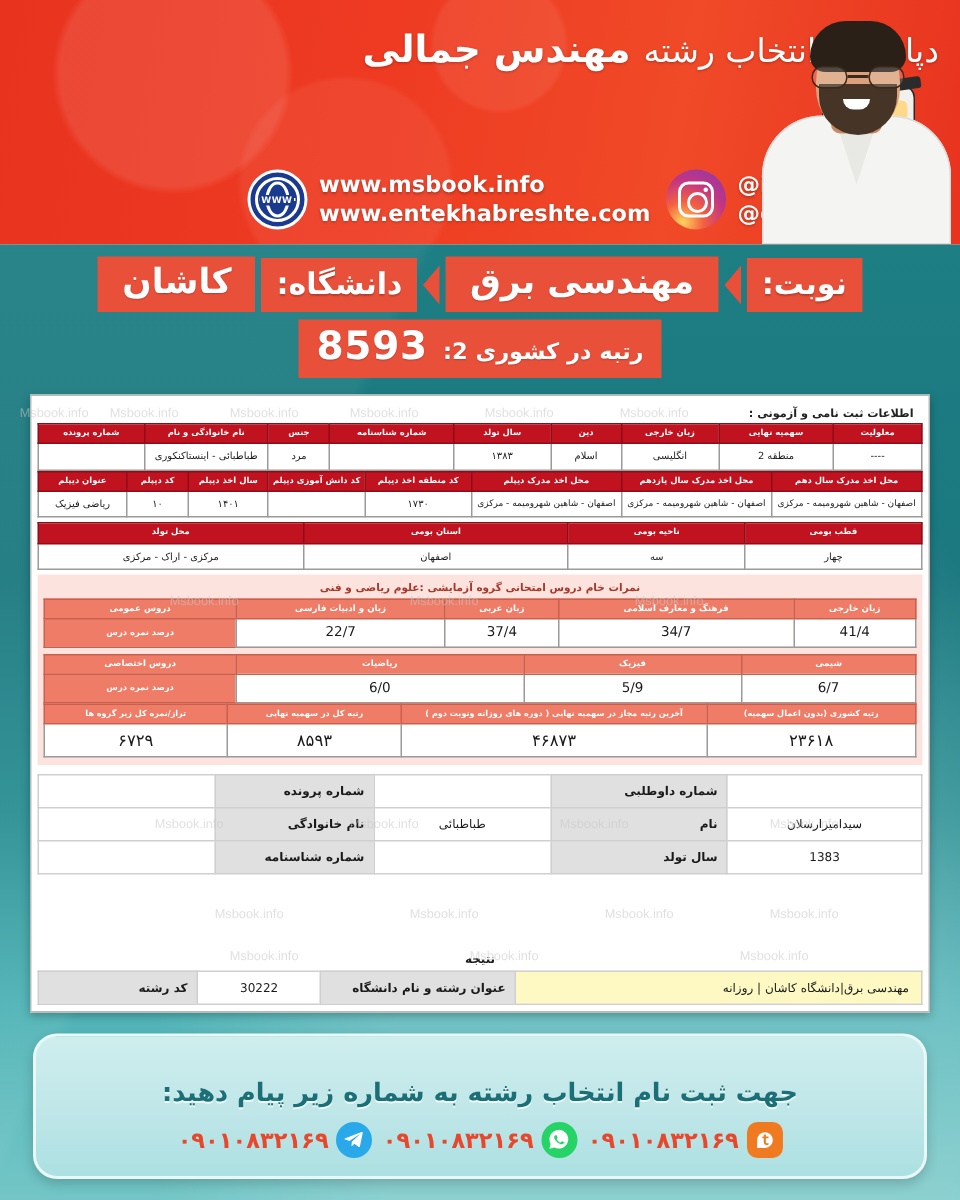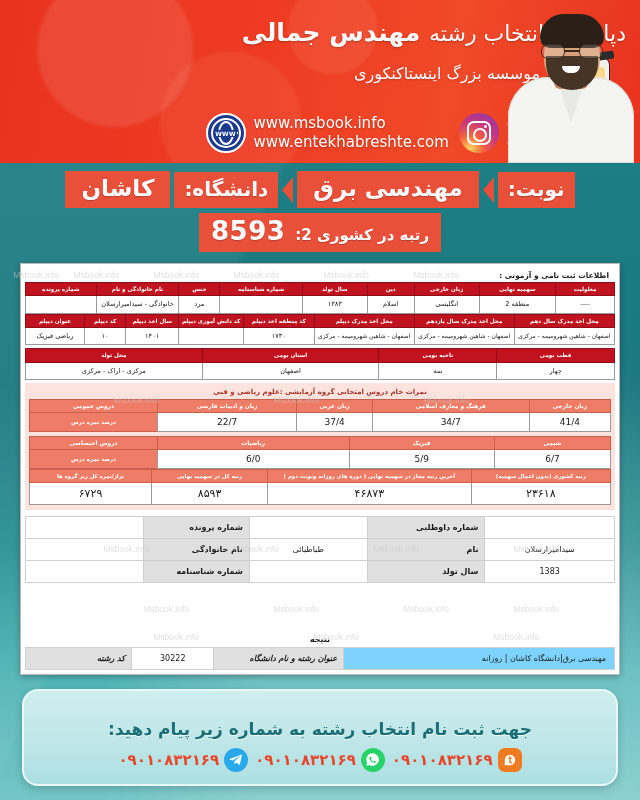--- a/index.html
+++ b/index.html
@@ -105,21 +105,21 @@
   }
   .icon-ig .ig-sq::before {
     content:""; position:absolute; top:4.5px; left:4.5px;
     width:10px; height:10px; border:2.5px solid #fff; border-radius:50%;
   }
   .icon-ig .ig-sq::after {
     content:""; position:absolute; top:2px; right:2px;
     width:3px; height:3px; background:#fff; border-radius:50%;
   }
   .contact-lines { color:#fff; direction:ltr; text-align:left; line-height:1.25; }
-  .contact-lines div { font-size:15px; font-weight:normal; text-shadow:0 1px 2px rgba(0,0,0,.25); white-space:nowrap; }
+  .contact-lines div { font-size:15px; font-weight:bold; text-shadow:0 1px 2px rgba(0,0,0,.25); white-space:nowrap; }
 
   .portrait {
     position:absolute; top:0; right:0; width:140px; height:163px;
     overflow:hidden;
   }
   .p-shirt {
     position:absolute; bottom:0; left:8px; width:126px; height:86px;
     background:#f4f4f2; border-radius:40px 40px 0 0;
     box-shadow:inset 0 0 0 1px #dcdcd8;
   }
@@ -262,23 +262,23 @@
 
   
   .pers { margin-top:6px; }
   .pers td { border:1px solid #cfcfcf; font-size:8px; padding:5px 6px; height:22px; }
   .pers td.lbl { background:#e0e0e0; color:#1a1a1a; font-weight:bold; text-align:right; }
   .pers td.val { background:#fff; color:#1a1a1a; text-align:center; }
   .pers td.blank { background:#fff; }
 
   .result-title { font-size:8px; font-weight:bold; color:#1a1a1a; text-align:center; padding:5px 0 3px;margin-top:47px; }
   .res td { border:1px solid #cfcfcf; font-size:8px; padding:5px 6px; height:22px; }
-  .res td.lbl { background:#e0e0e0; color:#1a1a1a; font-weight:bold; text-align:right;font-style:italic; }
+  .res td.lbl { background:#e0e0e0; color:#1a1a1a; font-weight:bold; text-align:right; }
   .res td.code { background:#fff; color:#1a1a1a; text-align:center; direction:ltr; }
-  .res td.name { background:#7dd3fc; color:#1a1a1a; text-align:right; padding-right:8px; }
+  .res td.name { background:#fef9c3; color:#1a1a1a; text-align:right; padding-right:8px; }
 
   
   .footer-card {
     position:relative; z-index:4;
     margin:14px 22px 0 22px;
     background:linear-gradient(180deg,#cfeeee 0%,#bfe6e8 55%,#ace0e2 100%);
     border:2px solid #e9f7f7;
     border-radius:16px;
     box-shadow:0 3px 8px rgba(0,0,0,.18);
     padding:28px 8px 12px;
@@ -316,21 +316,20 @@
         <div class="face"></div>
         <div class="body2"></div>
     </div>
     <div class="mascot b">
       <div class="cap"></div>
         <div class="face"></div>
         <div class="body2"></div>
     </div>
   </div>
 
-  <div class="hdr-sub">موسسه بزرگ اینستاکنکوری</div>
 
   <div class="contact-row">
     <div class="contact-block">
       <div class="icon-circle icon-www">
         <div class="globe">
             <span class="wlabel">WWW</span>
           </div>
       </div>
       <div class="contact-lines">
         <div>www.msbook.info</div>
@@ -419,21 +418,21 @@
         <th style="width:12%">شماره پرونده</th>
       </tr>
       <tr>
         <td>----</td>
         <td>منطقه 2</td>
         <td>انگلیسی</td>
         <td>اسلام</td>
         <td>۱۳۸۳</td>
         <td></td>
         <td>مرد</td>
-        <td>خانوادگی - سیدامیرارسلان</td>
+        <td>طباطبائی - اینستاکنکوری</td>
         <td></td>
       </tr>
     </tbody>
       </table>
 
     <table class="reg">
       <tbody>
           <tr>
         <th style="width:17%">محل اخذ مدرک سال دهم</th>
         <th style="width:17%">محل اخذ مدرک سال یازدهم</th>

